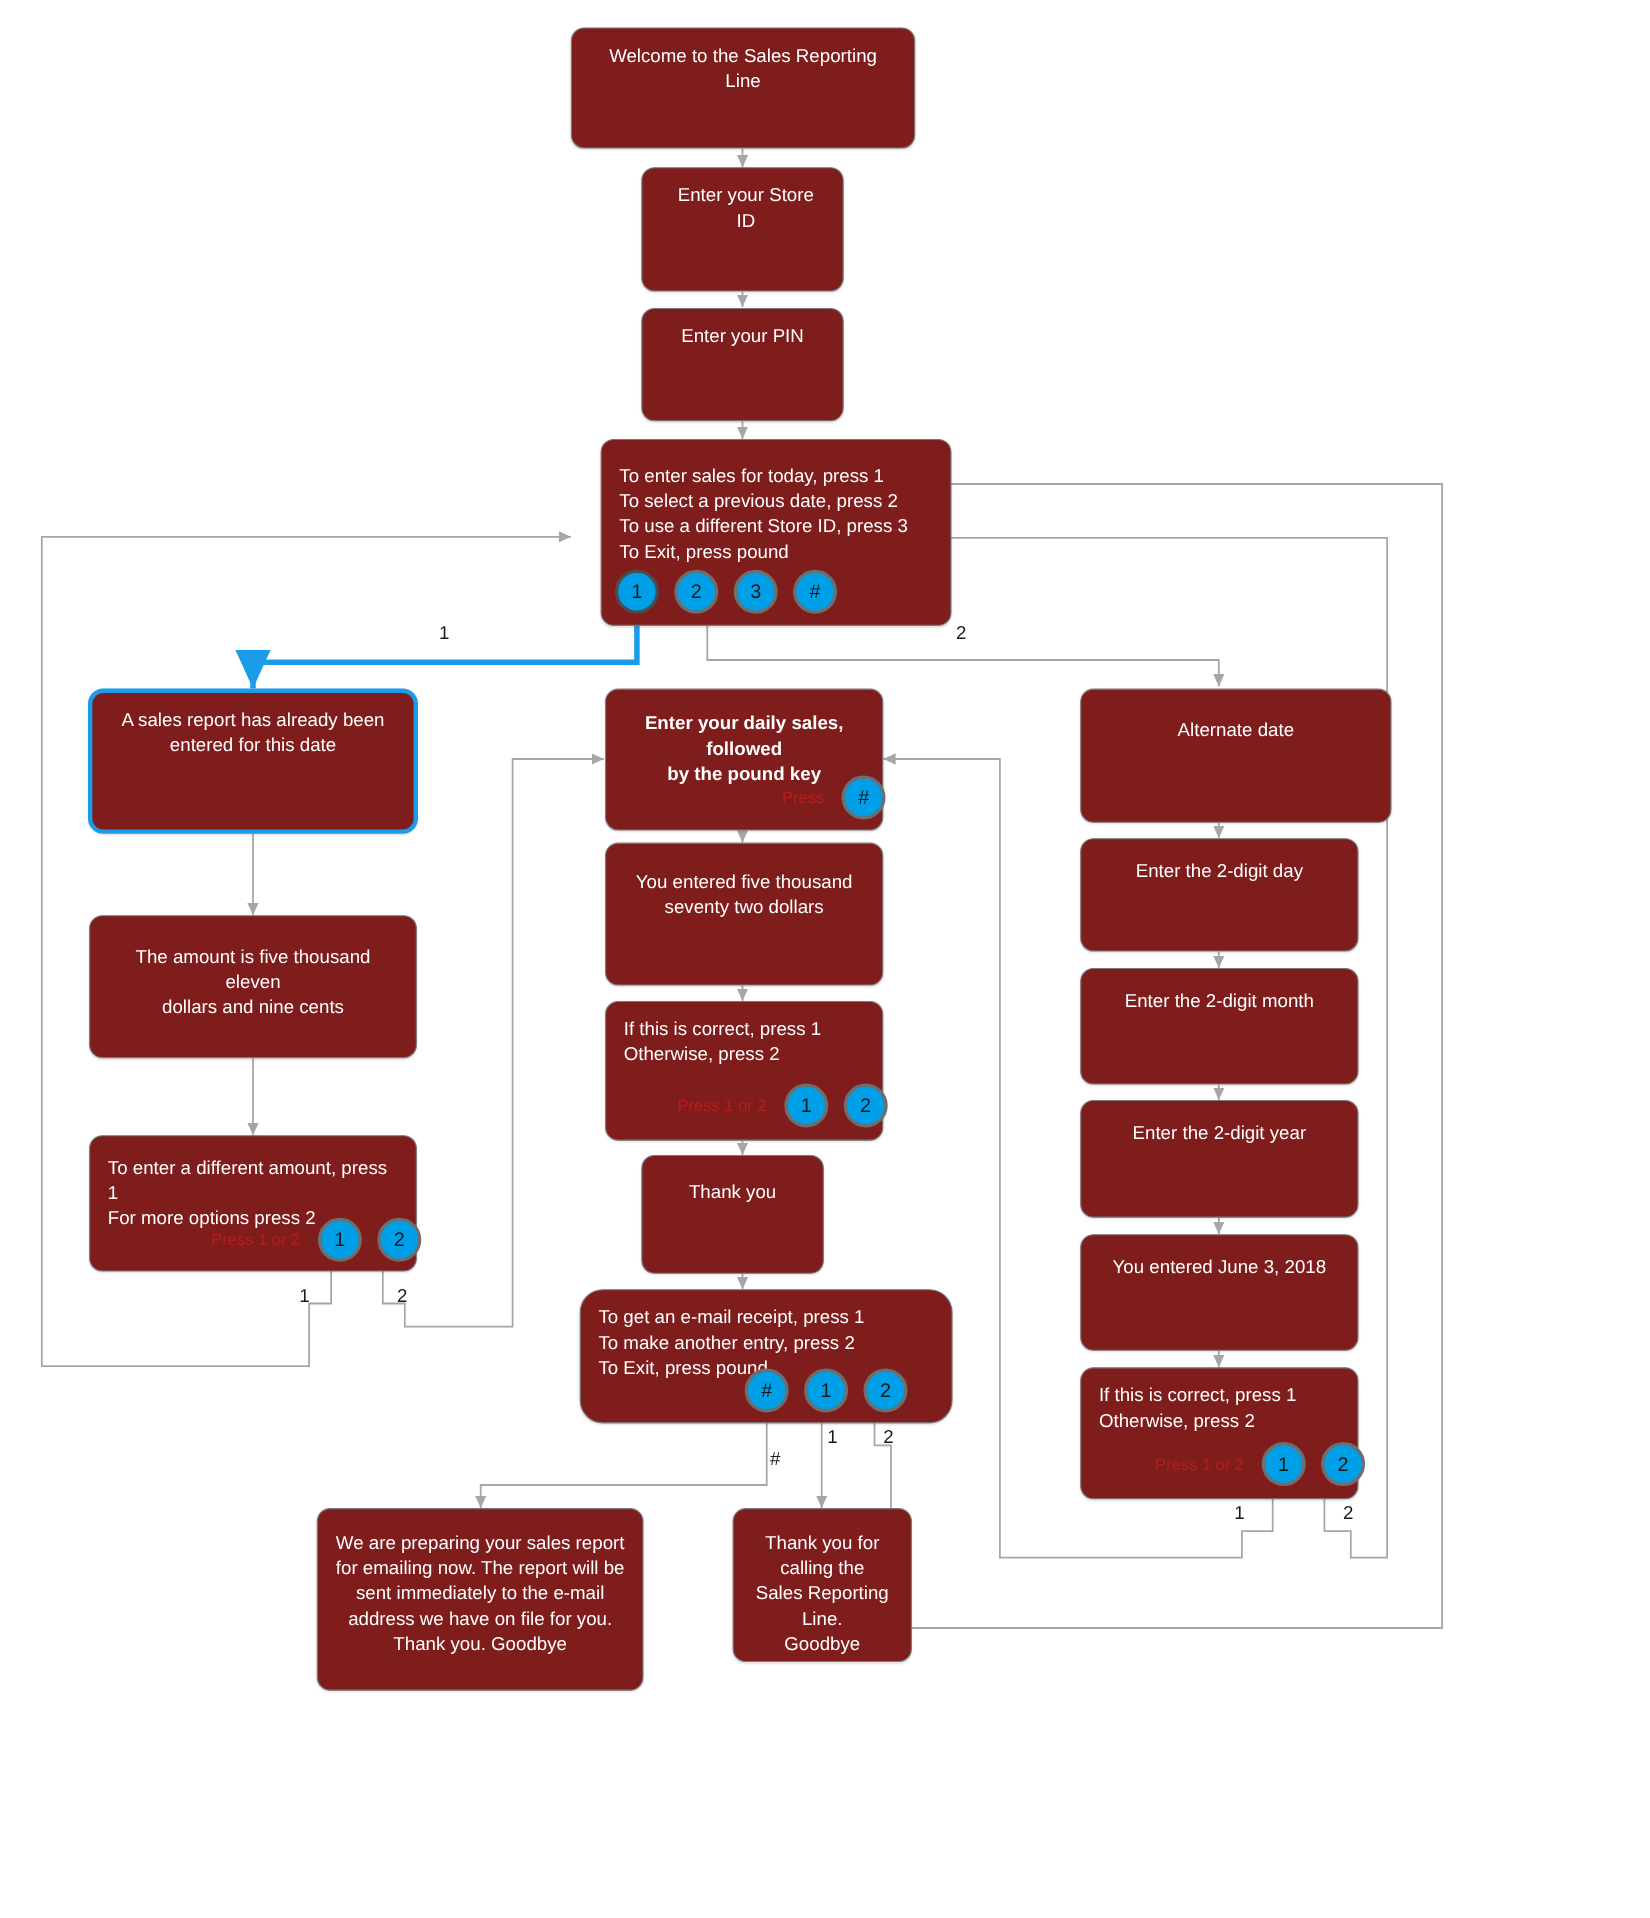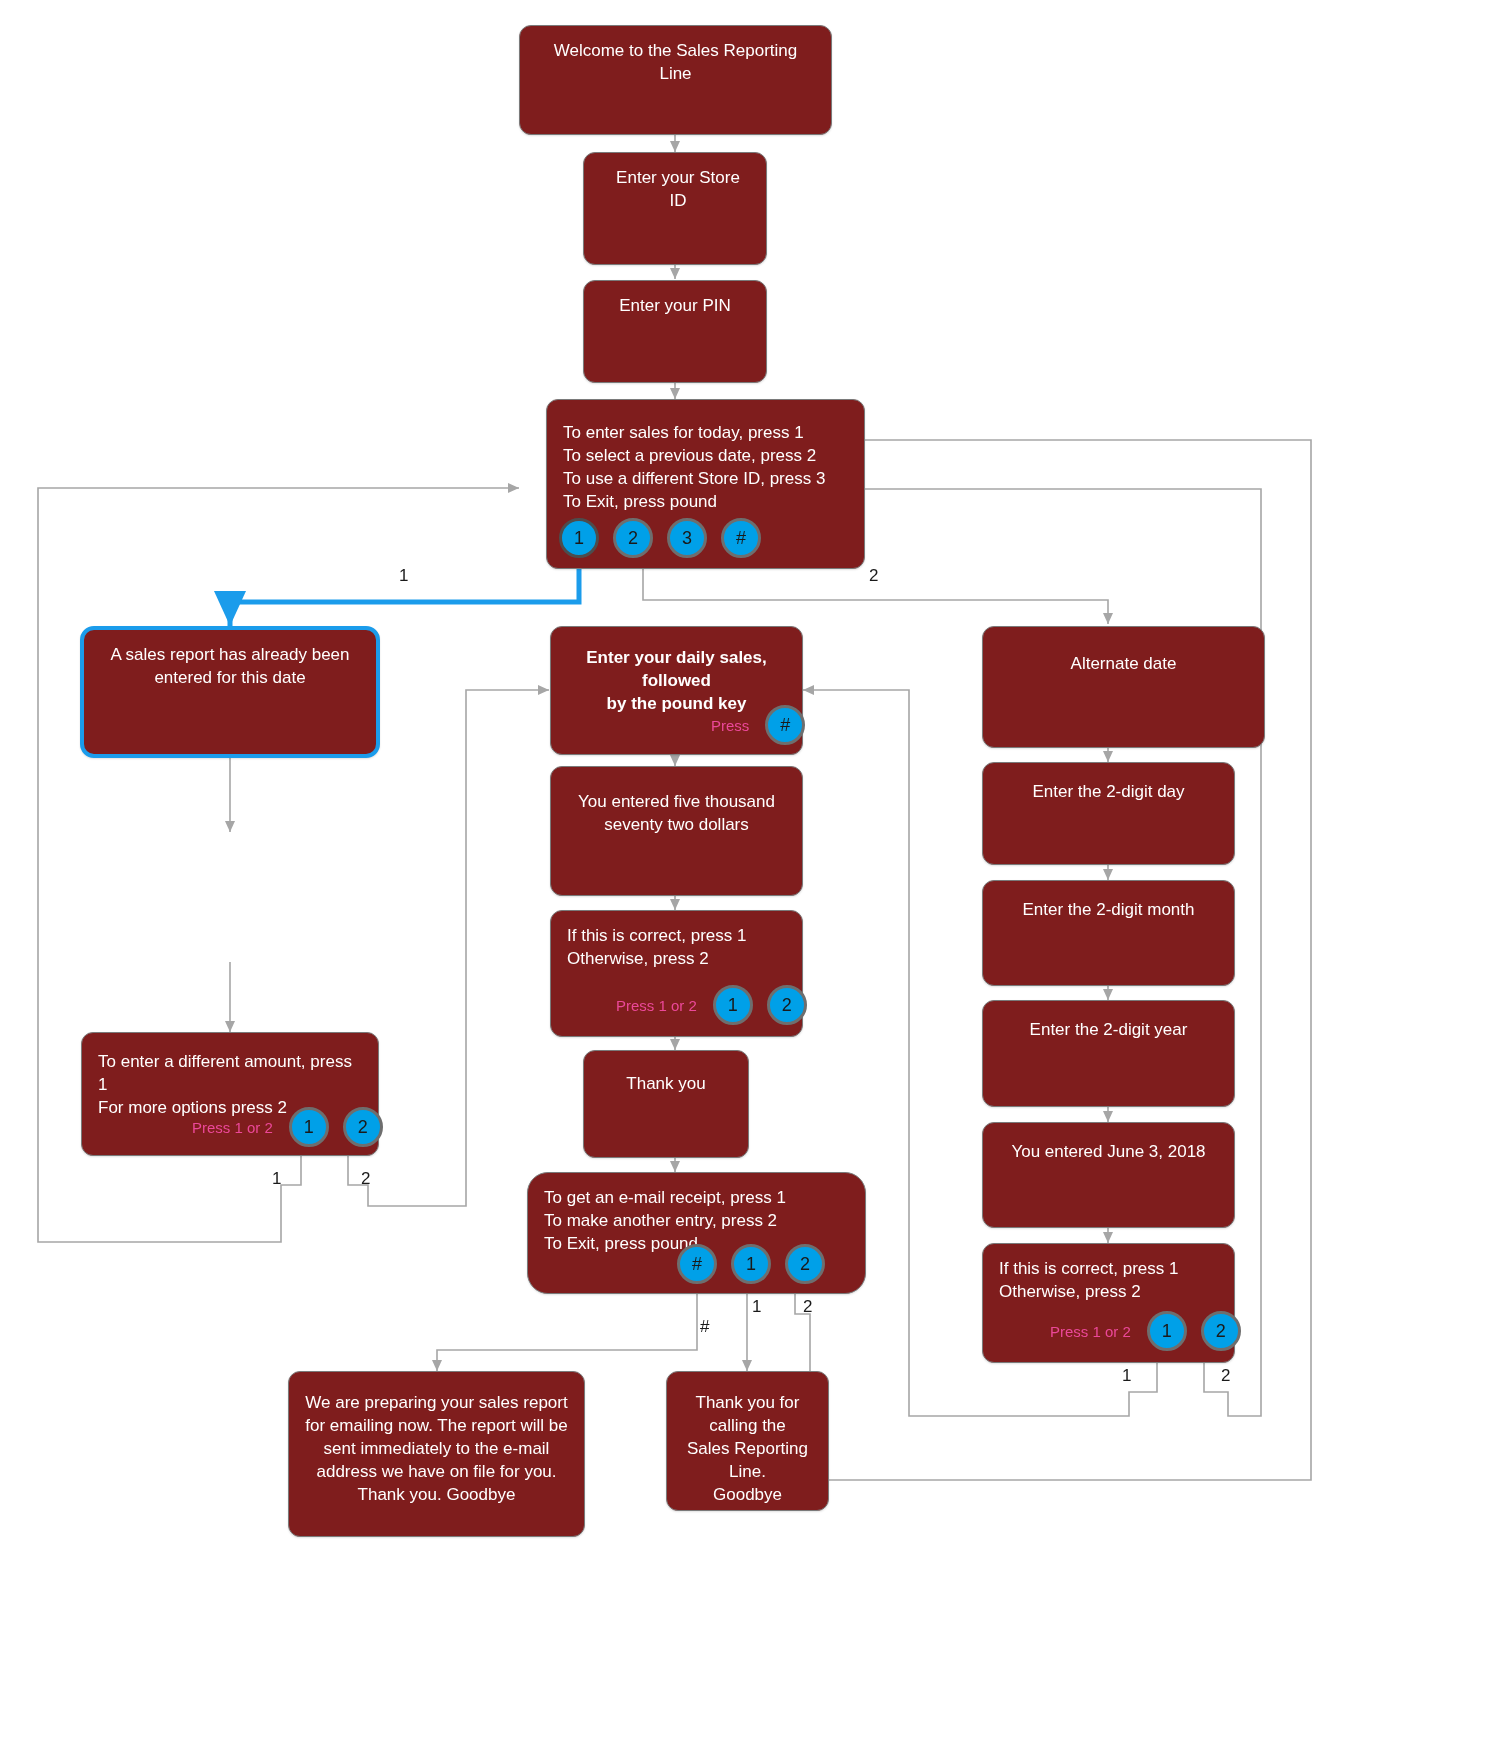--- a/index.html
+++ b/index.html
@@ -52,21 +52,21 @@
   .ntext {
     white-space: pre-line;
   }
   .keys {
     position: absolute;
     display: flex;
     align-items: center;
     gap: 14px;
   }
   .keylabel {
-    color: #ec4899;
+    color: #b91c1c;
     font-size: 15px;
     margin-right: 2px;
     white-space: nowrap;
   }
   .key {
     width: 40px;
     height: 40px;
     border-radius: 50%;
     background: #00a0e8;
     border: 3px solid #6e6e6e;
@@ -171,20 +171,24 @@
   </div>
 
   <div class="edgelabel" style="left:399px; top:566px;">1</div>
   <div class="edgelabel" style="left:869px; top:566px;">2</div>
 
   <div class="node center selected" style="left:80px; top:626px; width:300px; height:132px;">
     <div class="ntext">A sales report has already been
 entered for this date</div>
   </div>
 
+  <div class="node center" style="left:81px; top:832px; width:298px; height:130px; padding-top:26px;">
+    <div class="ntext">The amount is five thousand eleven
+dollars and nine cents</div>
+  </div>
 
   <div class="node left" style="left:81px; top:1032px; width:298px; height:124px; padding:18px 16px 16px 16px;">
     <div class="ntext">To enter a different amount, press 1
 For more options press 2</div>
   </div>
   <div class="keys" style="left:192px; top:1107px;">
     <span class="keylabel">Press 1 or 2</span>
     <div class="key">1</div>
     <div class="key">2</div>
   </div>

